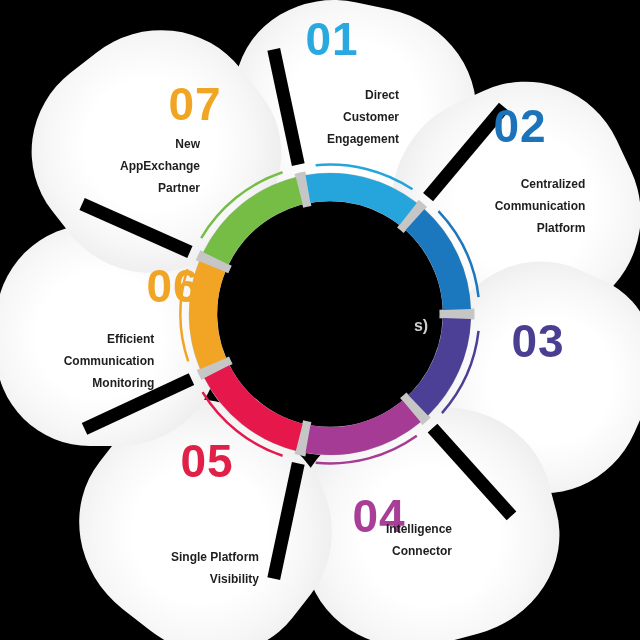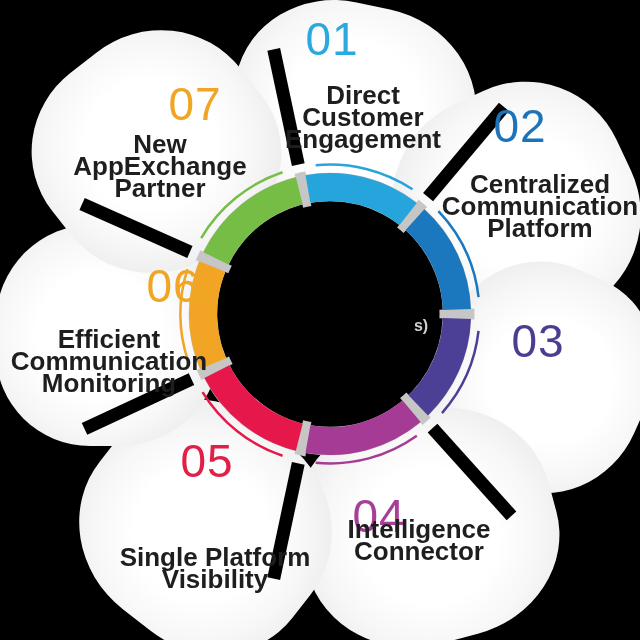--- a/index.html
+++ b/index.html
@@ -3,24 +3,24 @@
 <meta charset="utf-8">
 <style>
   html,body{margin:0;padding:0;background:#000;}
   .stage{position:relative;width:640px;height:640px;background:#000;overflow:hidden;
          font-family:"Liberation Sans",sans-serif;}
   .petal{position:absolute;
          background:radial-gradient(circle at 50% 46%, #ffffff 38%, #f7f7f7 60%, #ececec 80%, #dddddd 100%);
          border-radius:42% 44% 41% 45%;}
   .gap-slash{position:absolute;width:13px;height:118px;background:#000;}
   .num{position:absolute;transform:translate(-50%,-50%);
-       font-weight:400;font-size:46px;letter-spacing:1px;white-space:nowrap;}
+       font-weight:700;font-size:46px;letter-spacing:1px;white-space:nowrap;}
   .label{position:absolute;transform:translate(-50%,-50%);
-         font-weight:700;font-size:26px;line-height:22px;color:#1e1e20;
-         text-align:center;white-space:pre-line;}
+         font-weight:700;font-size:12px;line-height:22px;color:#1e1e20;
+         text-align:right;white-space:pre-line;}
   .center-frag{position:absolute;transform:translate(-50%,-50%);
          font-weight:700;font-size:16px;color:#cfcfcf;white-space:nowrap;}
   svg.ring{position:absolute;left:0;top:0;}
 </style>
 </head>
 <body>
 
 <div class="stage">
 
   <div class="petal" style="left:230px;top:4px;width:244px;height:228px;transform:rotate(12deg);"></div>

